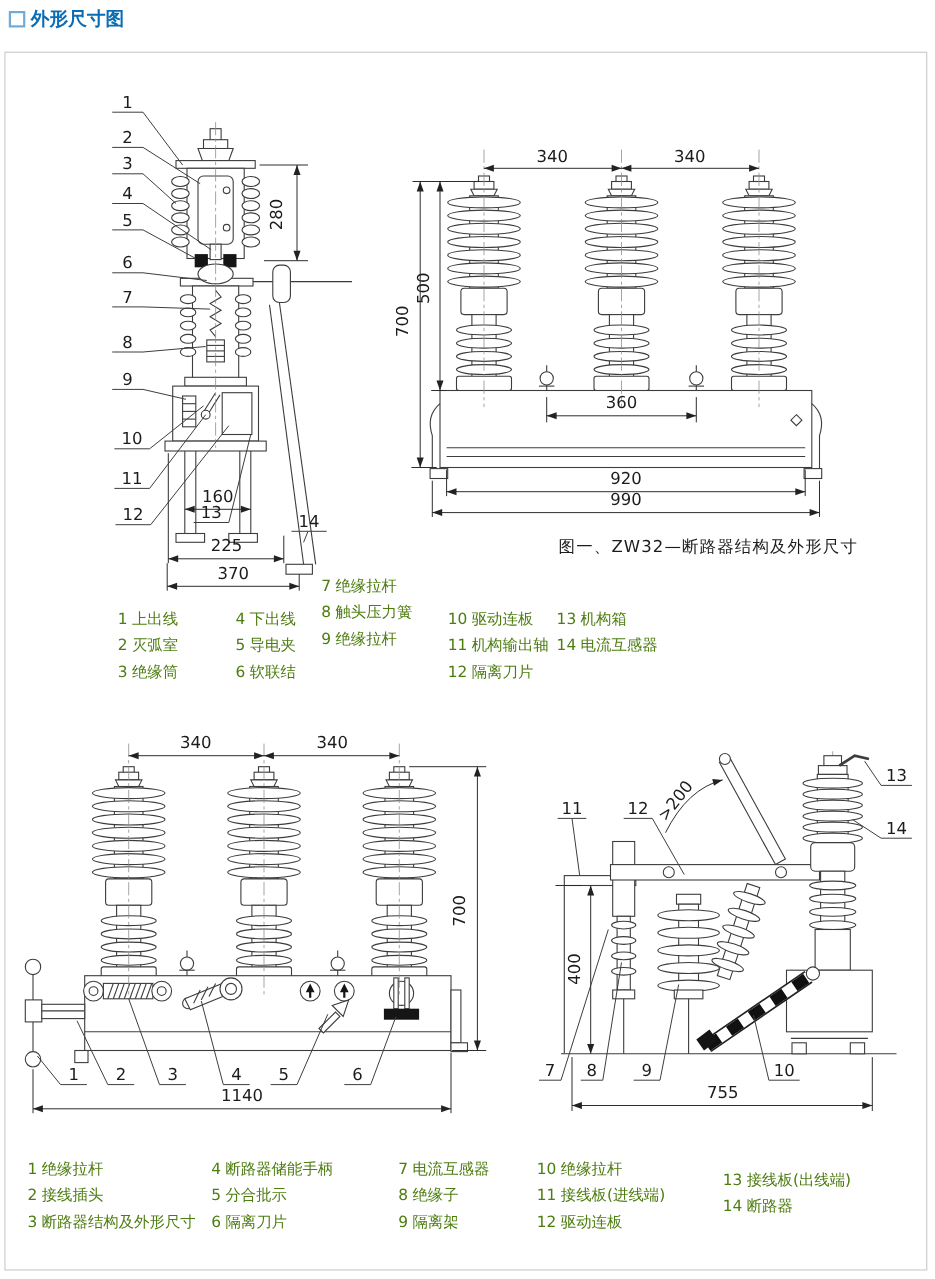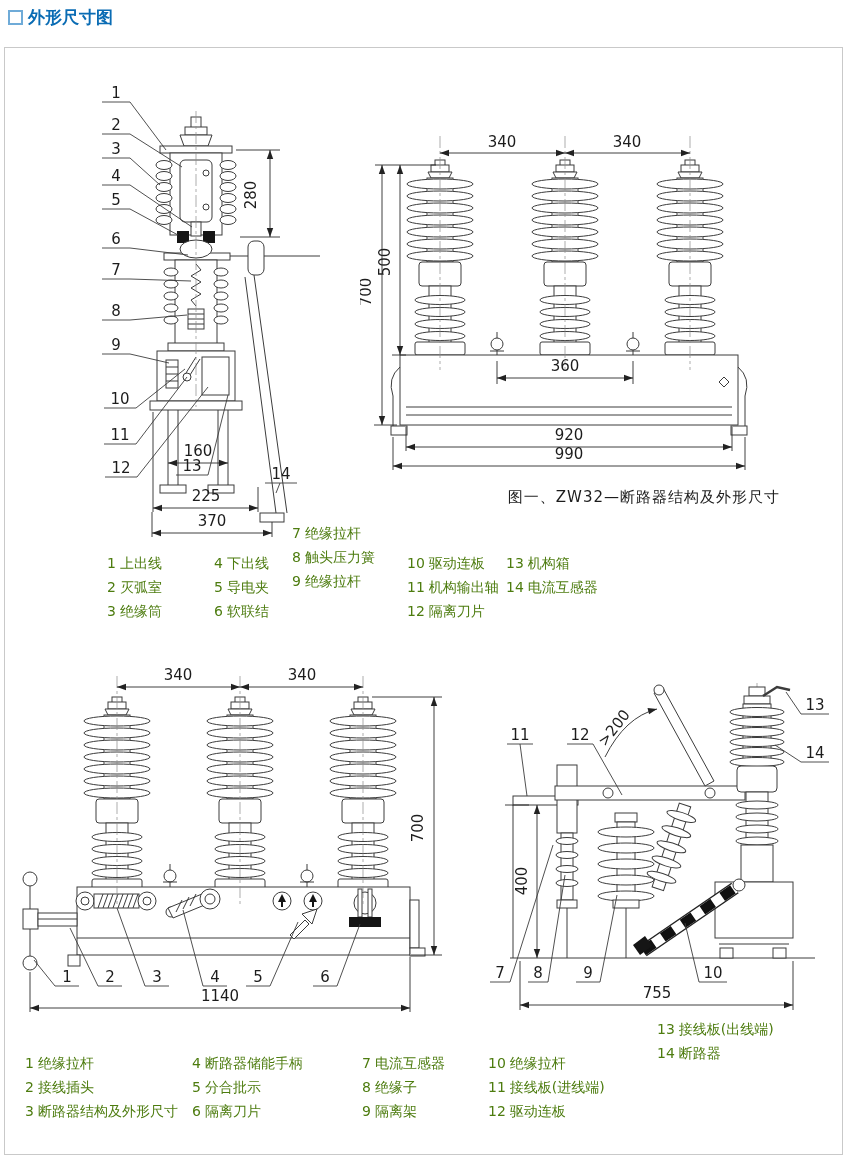--- a/index.html
+++ b/index.html
@@ -508,16 +508,16 @@
 <div class="legend" style="left:362px;top:1051px">
   <div class="item"><span class="num">7</span><span>电流互感器</span></div>
   <div class="item"><span class="num">8</span><span>绝缘子</span></div>
   <div class="item"><span class="num">9</span><span>隔离架</span></div>
 </div>
 <div class="legend" style="left:488px;top:1051px">
   <div class="item"><span class="num">10</span><span>绝缘拉杆</span></div>
   <div class="item"><span class="num">11</span><span>接线板(进线端)</span></div>
   <div class="item"><span class="num">12</span><span>驱动连板</span></div>
 </div>
-<div class="legend" style="left:657px;top:1017px">
+<div class="legend" style="left:657px;top:1061px">
   <div class="item"><span class="num">13</span><span>接线板(出线端)</span></div>
   <div class="item"><span class="num">14</span><span>断路器</span></div>
 </div>
 
 </body></html>

